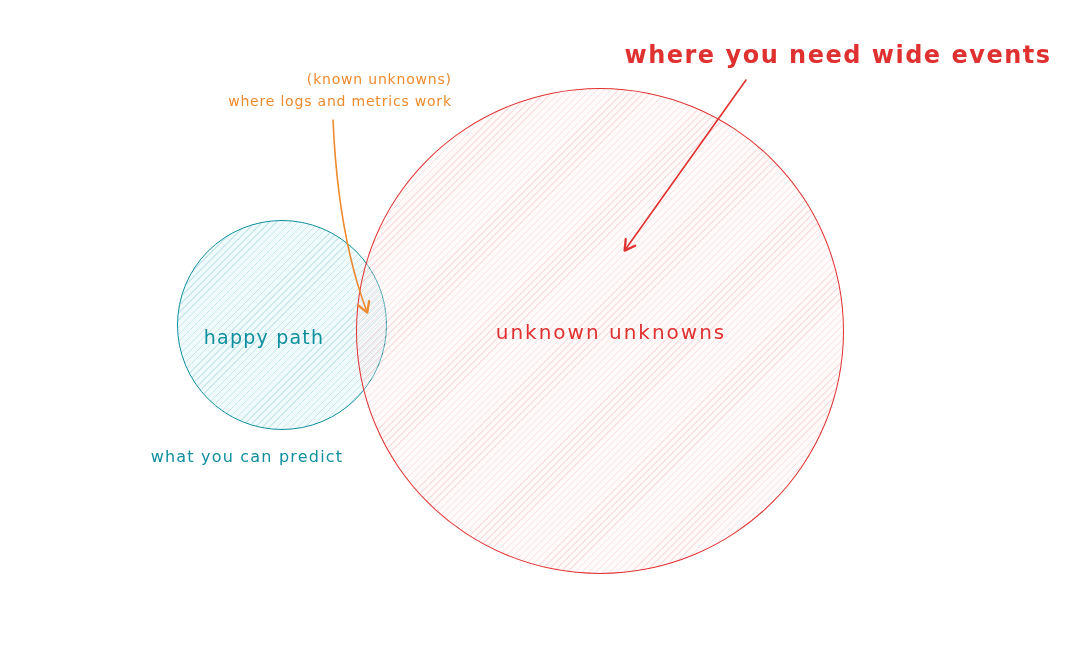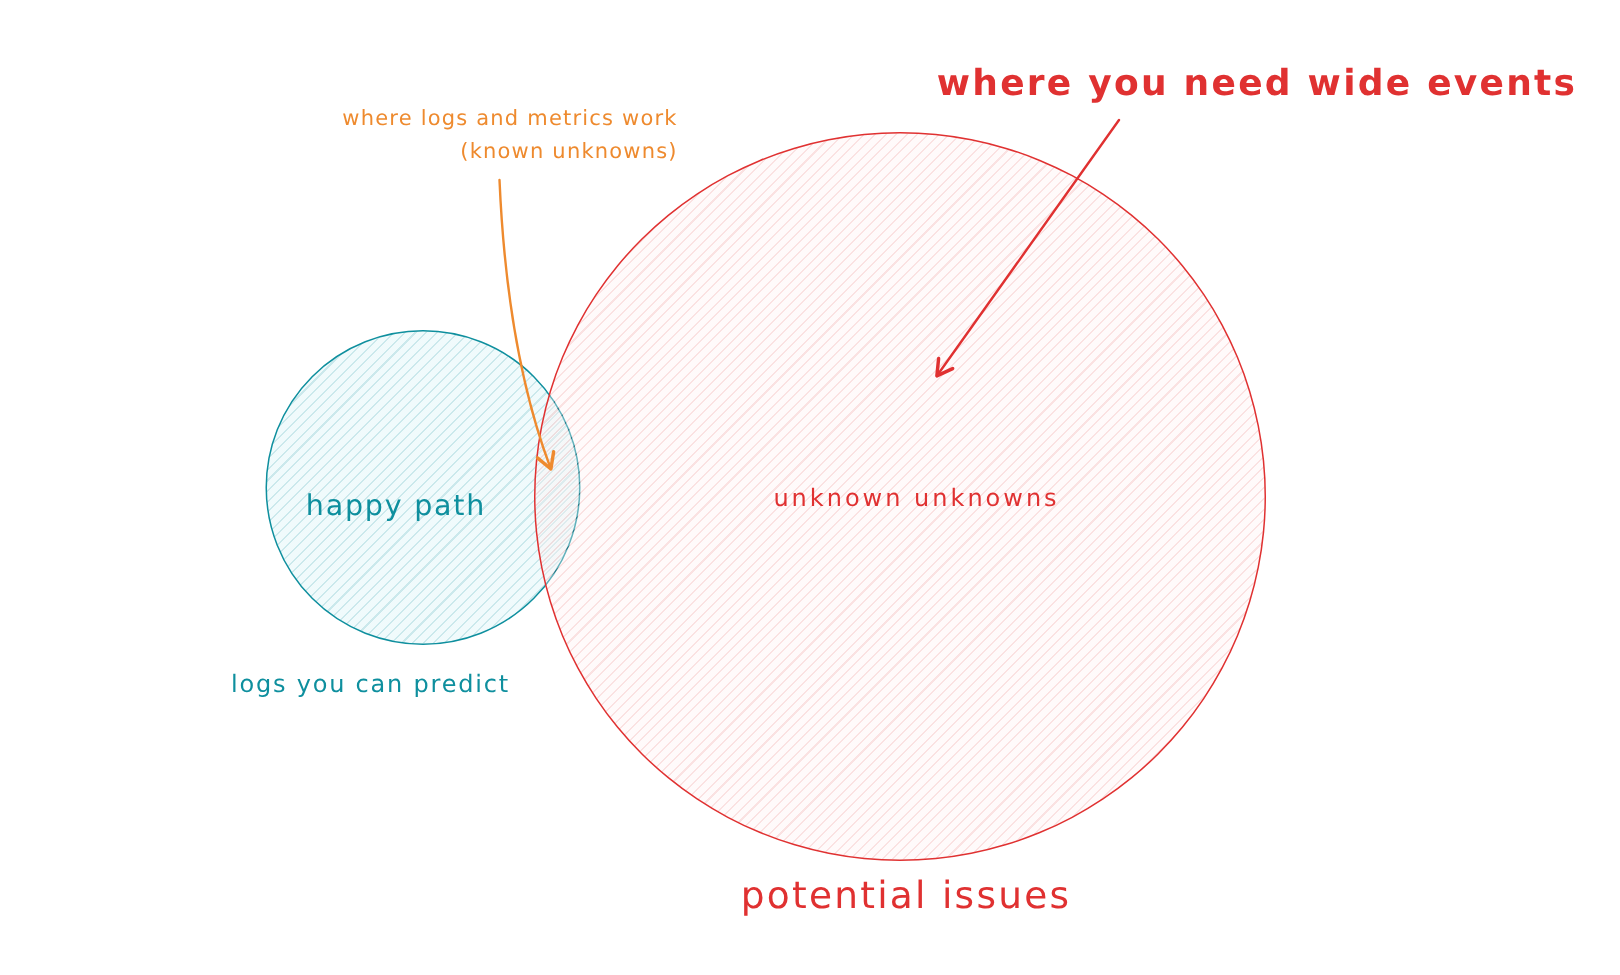--- a/index.html
+++ b/index.html
@@ -65,21 +65,21 @@
   .predict-caption {
     left: 247px;
     top: 456px;
     font-size: 16px;
     letter-spacing: 1.2px;
     font-weight: 500;
   }
   .unknown-label {
     left: 611px;
     top: 332px;
-    font-size: 16px;
+    font-size: 20px;
     letter-spacing: 2px;
     font-weight: 500;
   }
   .potential-caption {
     left: 604px;
     top: 597px;
     font-size: 25px;
     letter-spacing: 1.5px;
     font-weight: 500;
   }
@@ -123,26 +123,25 @@
       <marker id="ah-red" viewBox="0 0 10 10" refX="7.5" refY="5" markerWidth="9" markerHeight="9" orient="auto-start-reverse">
         <path d="M1,1 L8,5 L1,9" fill="none" stroke="#e03131" stroke-width="1.6" stroke-linecap="round" stroke-linejoin="round"></path>
       </marker>
     </defs>
     <path d="M333,120 Q338,235 367,312" fill="none" stroke="#ee8a2e" stroke-width="1.6" stroke-linecap="round" marker-end="url(#ah-orange)"></path>
     <path d="M746,80 L625,250" fill="none" stroke="#e03131" stroke-width="1.6" stroke-linecap="round" marker-end="url(#ah-red)"></path>
   </svg>
 
   <div class="label teal happy-path-label">happy path</div>
 
-  <div class="label teal predict-caption">logs you can predict</div>
+  <div class="label teal predict-caption">what you can predict</div>
 
   <div class="label red unknown-label">unknown unknowns</div>
 
-  <div class="label red potential-caption">potential issues</div>
 
   <div class="label red wide-events-label">where you need wide events</div>
 
   <div class="label orange logs-annotation">
+    <span>(known unknowns)</span>
     <span>where logs and metrics work</span>
-    <span>(known unknowns)</span>
   </div>
 
 </div>
 
 </body></html>

